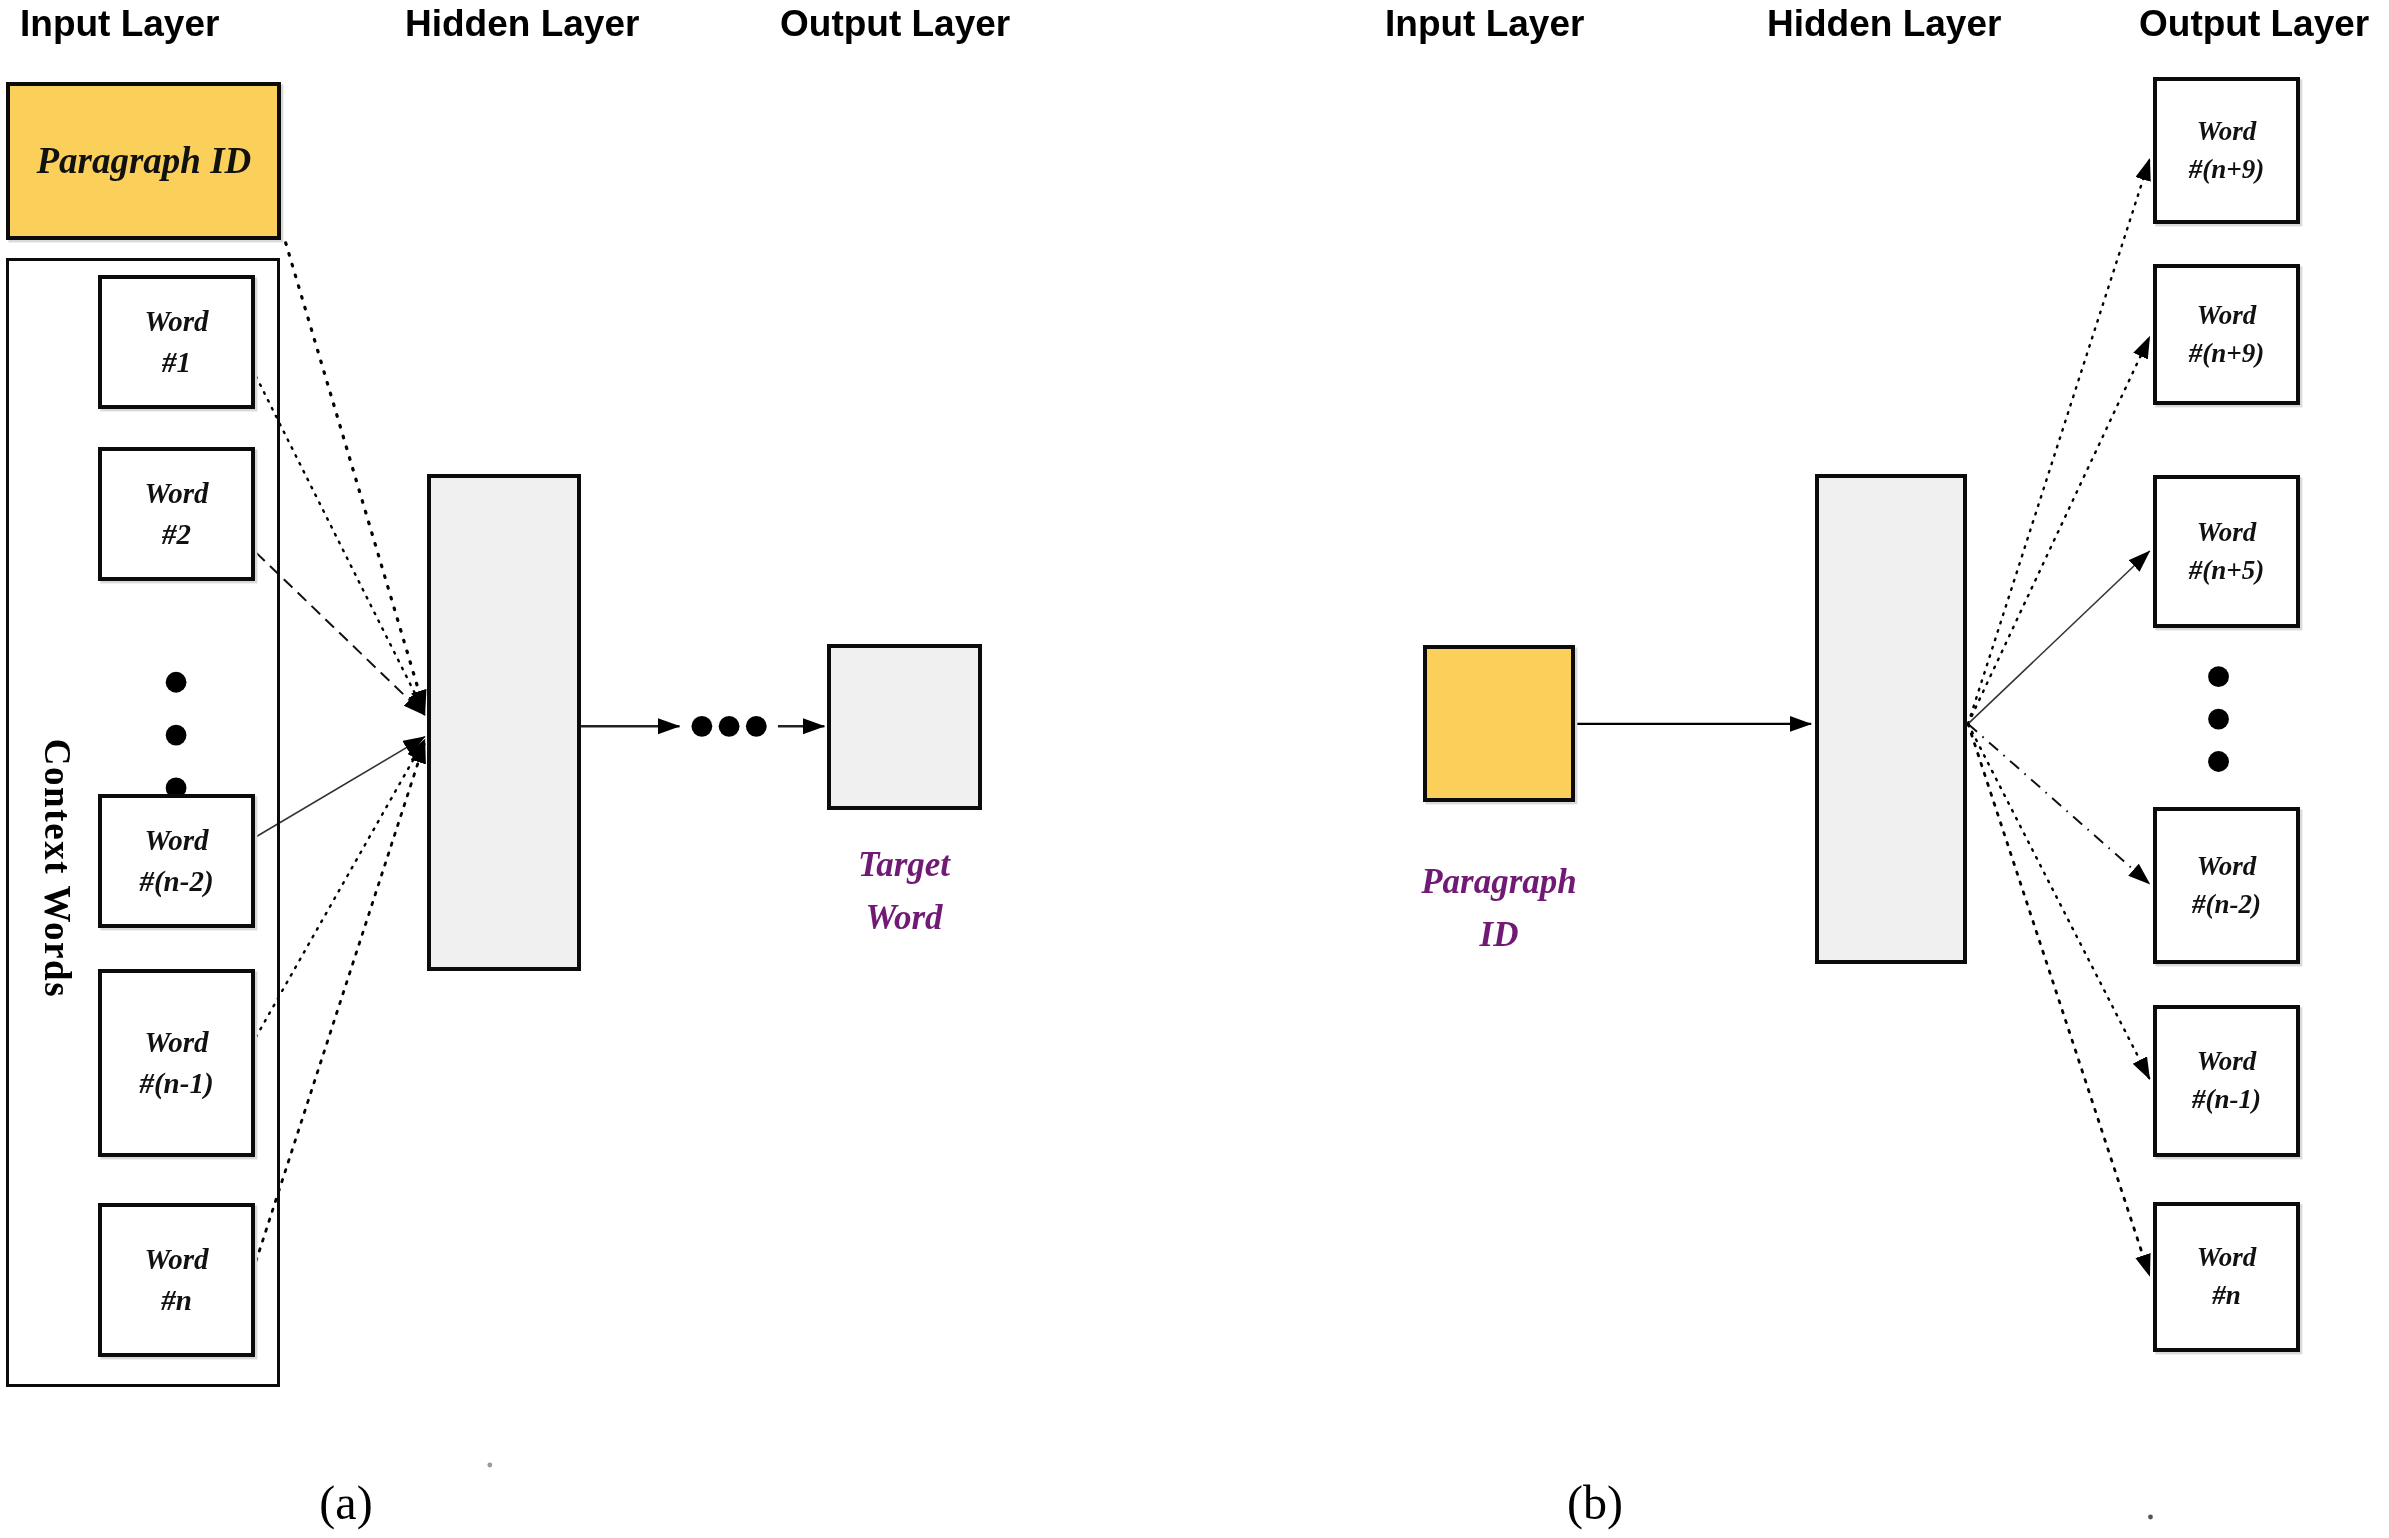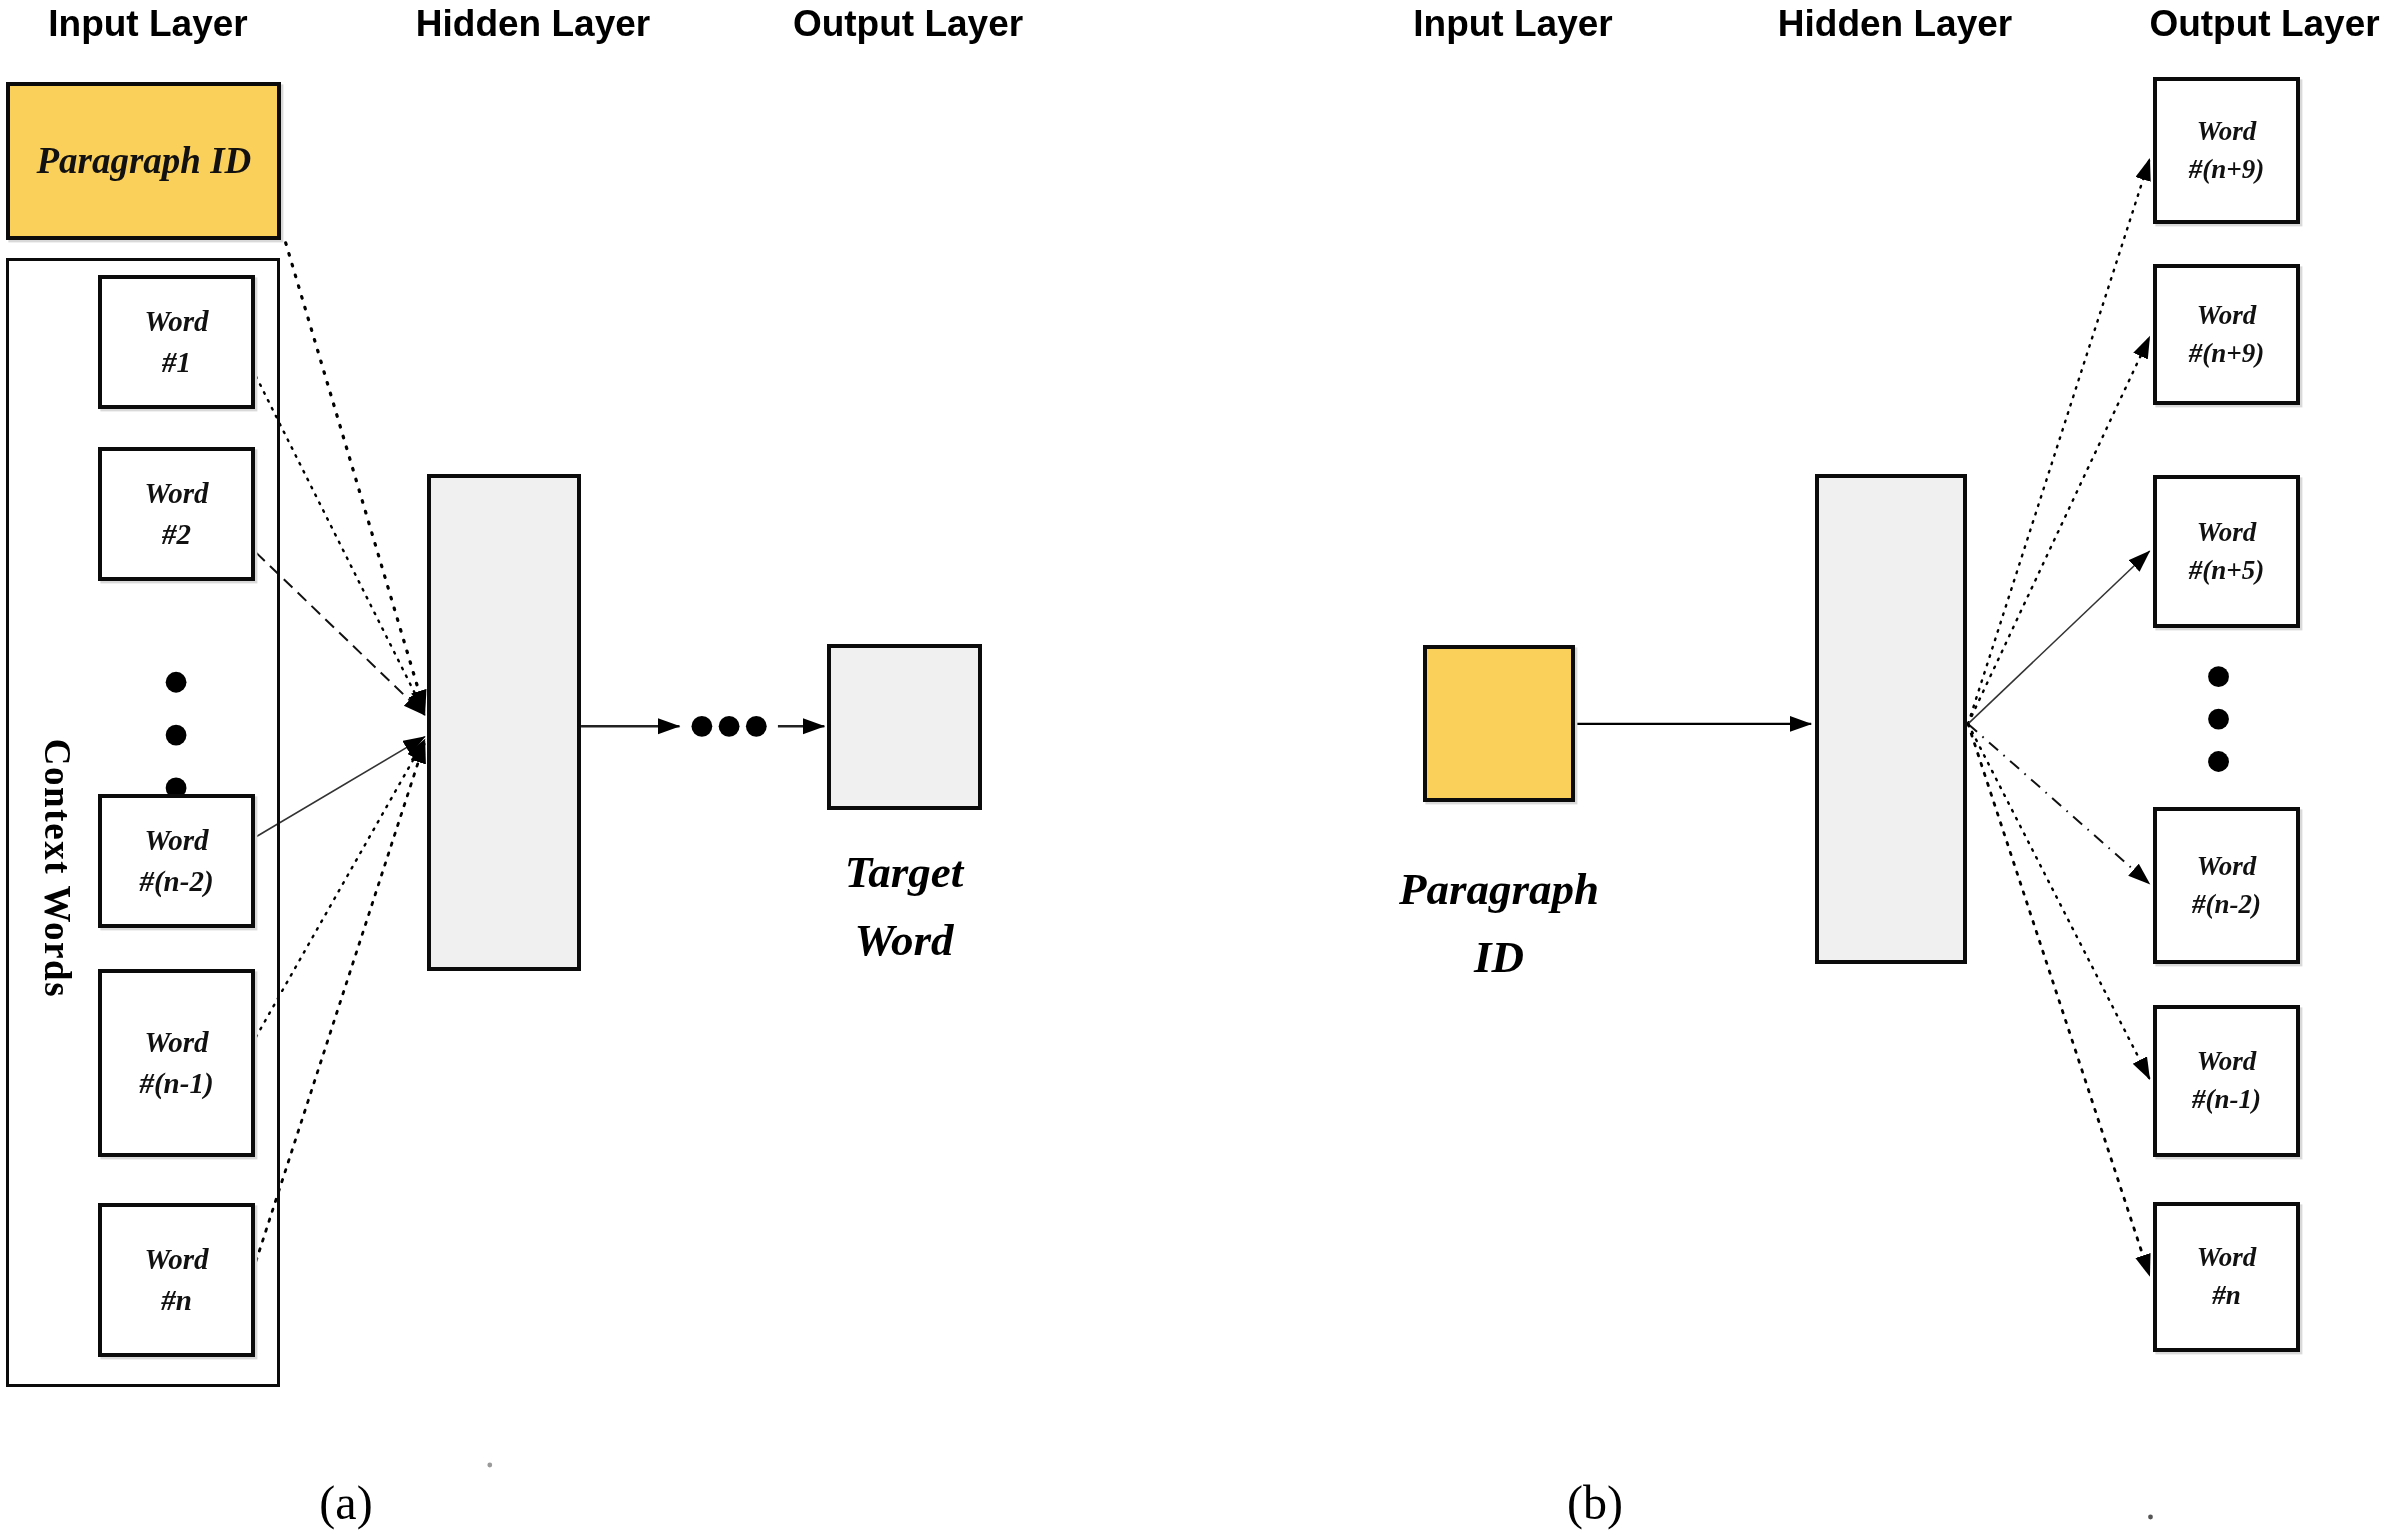--- a/index.html
+++ b/index.html
@@ -1,34 +1,34 @@
 <!DOCTYPE html>
 <html style="--highlight-fill: #FBD05A; --layer-fill: #F0F0F0; --background: #FFFFFF;font-size:12.8px"><head>
 <meta charset="utf-8">
 <style>
   html,body{margin:0;padding:0;background:#fff;}
   .page{position:relative;width:2389px;height:1539px;background:var(--background,#fff);
         font-family:"Liberation Serif",serif;overflow:hidden;}
   .hdr{position:absolute;font-family:"Liberation Sans",sans-serif;font-weight:700;
-       font-size:37px;color:#000;text-align:center;white-space:nowrap;}
+       font-size:37px;color:#000;text-align:left;white-space:nowrap;}
   .node{position:absolute;box-sizing:border-box;border:4px solid #0b0b0b;
         display:flex;flex-direction:column;align-items:center;justify-content:center;
         text-align:center;color:#111;box-shadow:2.4px 2.4px 0 #d9d9d9;}
   .node .l1,.node .l2{display:block;font-style:italic;font-weight:700;line-height:1.4;}
   .word-node{background:#fff;font-size:29px;}
   .word-node-b{background:#fff;font-size:27px;}
   .yellow-node{background:var(--highlight-fill,#fbd05a);font-size:37px;font-style:italic;font-weight:700;text-align:right;}
   .layer-rect{position:absolute;box-sizing:border-box;border:4px solid #0b0b0b;
               background:var(--layer-fill,#f0f0f0);}
   .group-box{position:absolute;box-sizing:border-box;border:3.2px solid #0b0b0b;background:transparent;}
   .ctx-label{position:absolute;width:640px;height:51px;line-height:51px;text-align:center;
              font-weight:700;font-size:37px;letter-spacing:1.6px;color:#000;
              transform:rotate(90deg);transform-origin:center center;}
   .sublabel{position:absolute;text-align:center;font-style:italic;font-weight:700;
-            font-size:45px;line-height:1.5;color:#000000;}
+            font-size:35px;line-height:1.5;color:#701a75;}
   .cap{position:absolute;font-size:48px;font-weight:400;text-align:center;color:#000;}
   svg.edges{position:absolute;left:0;top:0;}
 </style>
 </head>
 <body>
 
 <div class="page">
 
   <div class="hdr" style="left:20px;top:3.2px;width:256px;">Input Layer</div>
   <div class="hdr" style="left:405px;top:3.2px;width:256px;">Hidden Layer</div>

